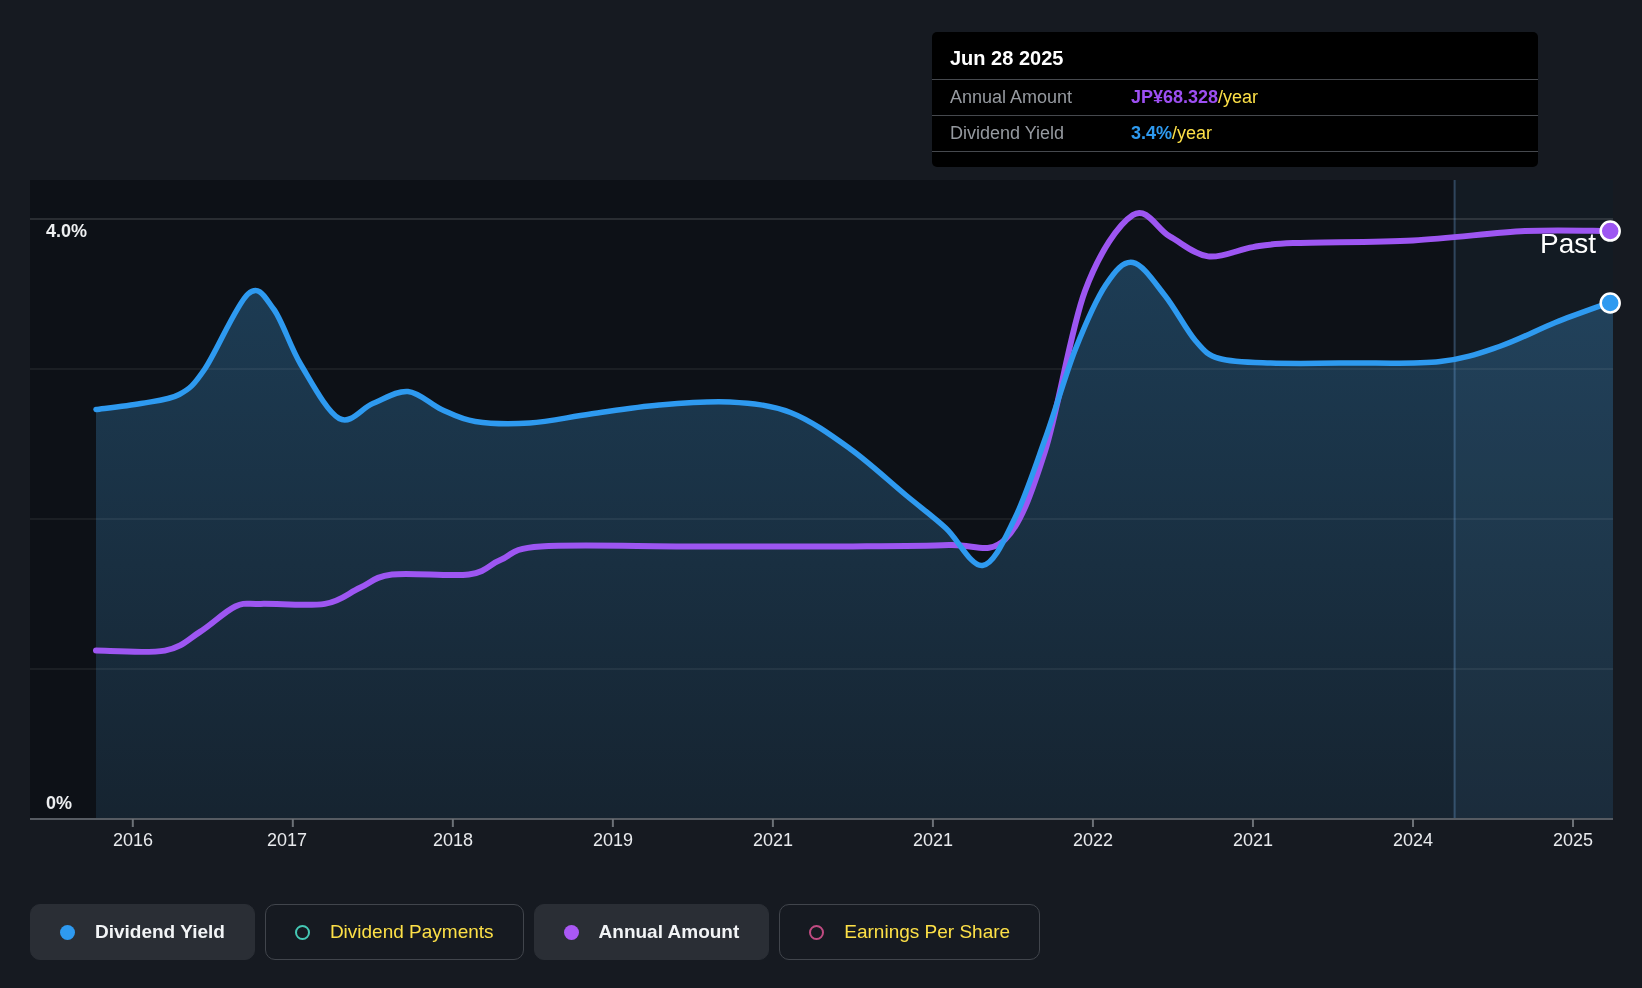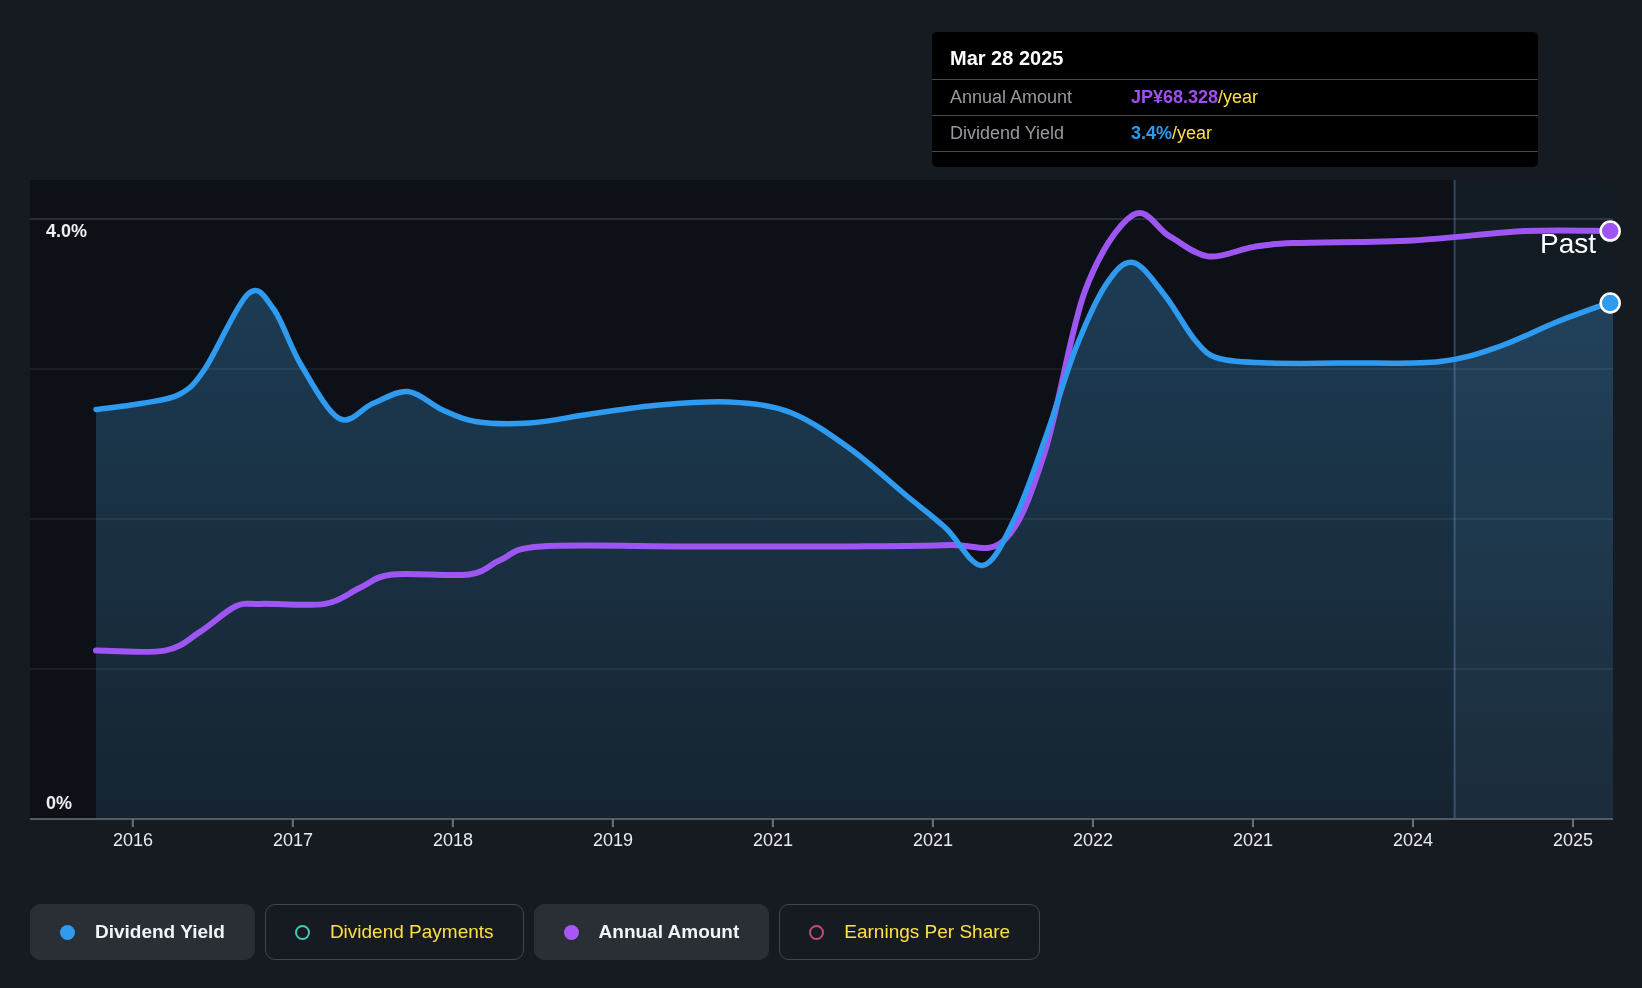--- a/index.html
+++ b/index.html
@@ -74,35 +74,35 @@
       <path d="M 96.0 409.5 C 103.5 408.5, 126.9 406.0, 140.8 403.5 C 154.7 401.0, 168.5 400.3, 179.2 394.5 C 189.9 388.8, 193.3 385.8, 204.8 369.0 C 216.3 352.3, 236.6 304.0, 248.0 294.0 C 259.5 284.0, 264.8 297.3, 273.6 309.0 C 282.4 320.8, 289.9 346.3, 300.8 364.5 C 311.8 382.8, 327.2 412.0, 339.2 418.5 C 351.2 425.0, 361.4 408.0, 372.8 403.5 C 384.3 399.0, 396.6 390.5, 408.0 391.5 C 419.5 392.5, 430.4 404.5, 441.6 409.5 C 452.8 414.5, 460.6 419.3, 475.3 421.5 C 489.9 423.8, 510.5 424.3, 529.7 423.0 C 548.9 421.8, 568.9 417.0, 590.5 414.0 C 612.1 411.0, 636.1 407.0, 659.3 405.0 C 682.5 403.0, 707.8 400.8, 729.7 402.0 C 751.6 403.3, 770.5 404.8, 790.5 412.5 C 810.5 420.3, 830.5 434.7, 849.7 448.5 C 868.9 462.2, 889.7 481.8, 905.7 495.0 C 921.7 508.3, 932.9 516.3, 945.7 528.0 C 958.5 539.8, 971.0 567.0, 982.5 565.5 C 994.0 564.0, 1004.1 540.0, 1014.5 519.0 C 1024.9 498.0, 1034.8 467.8, 1044.9 439.5 C 1055.1 411.3, 1065.2 375.3, 1075.3 349.5 C 1085.5 323.8, 1096.1 299.5, 1105.7 285.0 C 1115.3 270.5, 1123.1 260.8, 1132.9 262.5 C 1142.8 264.3, 1154.5 282.5, 1164.9 295.5 C 1175.3 308.5, 1186.3 330.0, 1195.3 340.5 C 1204.4 351.0, 1206.8 354.8, 1219.3 358.5 C 1231.9 362.3, 1248.7 362.3, 1270.6 363.0 C 1292.4 363.8, 1322.3 363.3, 1350.6 363.0 C 1378.8 362.8, 1415.4 364.3, 1440.2 361.5 C 1465.0 358.8, 1480.2 353.0, 1499.4 346.5 C 1518.6 340.0, 1537.3 329.8, 1555.4 322.5 C 1573.5 315.3, 1599.4 306.3, 1608.2 303.0" fill="none" stroke="#2e9af0" stroke-width="5.5" stroke-linecap="round"></path>
       <circle cx="1610.199367088612" cy="231.02672605790644" r="9.5" fill="#9d56f2" stroke="#ffffff" stroke-width="2.5"></circle>
       <circle cx="1610.199367088612" cy="303" r="9.5" fill="#2e9af0" stroke="#ffffff" stroke-width="2.5"></circle>
     </svg>
 
   <div class="y-label top">4.0%</div>
   <div class="y-label zero">0%</div>
 
   <div id="x-labels">
       <div class="x-label" style="left: 133px;">2016</div>
-      <div class="x-label" style="left: 293px;">2017</div>
+      <div class="x-label" style="left: 287px;">2017</div>
       <div class="x-label" style="left: 453px;">2018</div>
       <div class="x-label" style="left: 613px;">2019</div>
       <div class="x-label" style="left: 773px;">2021</div>
       <div class="x-label" style="left: 933px;">2021</div>
       <div class="x-label" style="left: 1093px;">2022</div>
       <div class="x-label" style="left: 1253px;">2021</div>
       <div class="x-label" style="left: 1413px;">2024</div>
       <div class="x-label" style="left: 1573px;">2025</div>
     </div>
 
   <div class="past-label">Past</div>
 
   <div class="tooltip">
-    <div class="tt-title">Mar 28 2025</div>
+    <div class="tt-title">Jun 28 2025</div>
     <div id="tt-rows">
         <div class="tt-row">
           <span class="tt-label">Annual Amount</span>
           <span style="color: rgb(157, 79, 242); font-weight: 600;">JP¥68.328</span>
           <span class="tt-suffix">/year</span>
         </div>
         <div class="tt-row">
           <span class="tt-label">Dividend Yield</span>
           <span style="color: rgb(46, 154, 240); font-weight: 700;">3.4%</span>
           <span class="tt-suffix">/year</span>

